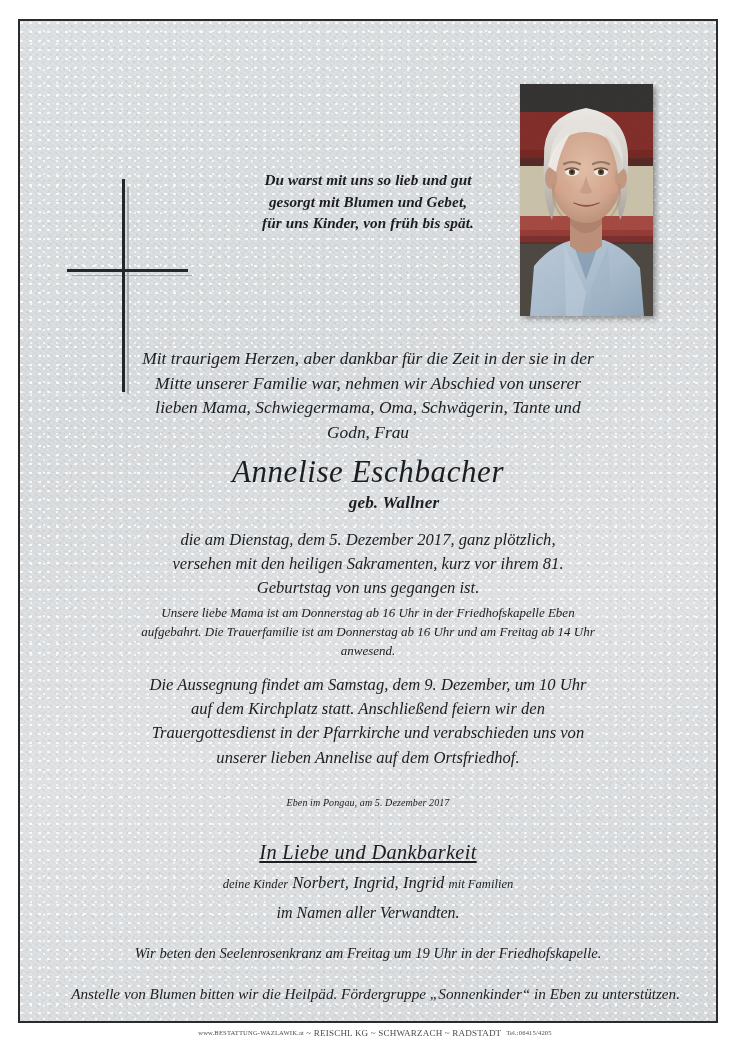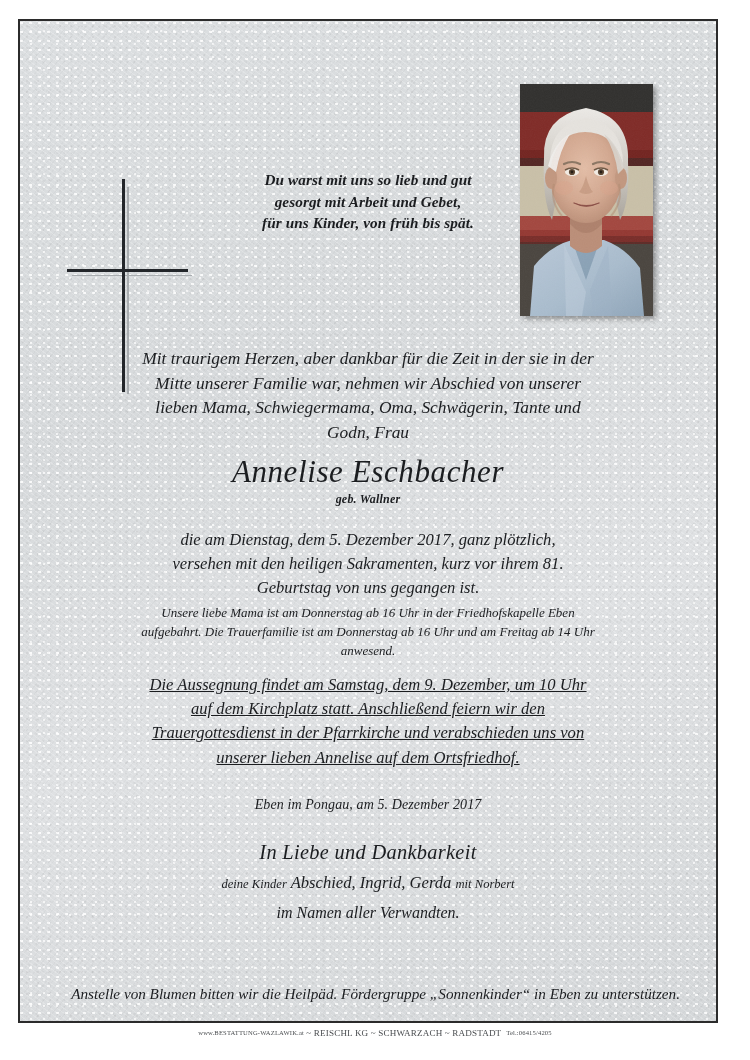--- a/index.html
+++ b/index.html
@@ -117,23 +117,24 @@
 
   #name {
     top: 434px;
     font-size: 31px;
     letter-spacing: 0.6px;
     line-height: 1.1;
   }
 
   #maiden {
     top: 471px;
-    font-size: 12px;
+    font-size: 17px;
     font-weight: 700;
     letter-spacing: 0.2px;
+    padding-left: 26px;
   }
 
   #death-info {
     top: 507px;
     font-size: 16.6px;
     line-height: 1.45;
     padding: 0 135px;
     box-sizing: border-box;
   }
 
@@ -144,33 +145,33 @@
     padding: 0 120px;
     box-sizing: border-box;
   }
 
   #ceremony {
     top: 652px;
     font-size: 16.6px;
     line-height: 1.46;
     padding: 0 120px;
     box-sizing: border-box;
-    text-decoration: underline;
   }
 
   #place-date {
     top: 775px;
-    font-size: 14px;
+    font-size: 10px;
     letter-spacing: 0.1px;
   }
 
   #love {
     top: 818px;
     font-size: 20.4px;
     letter-spacing: 0.3px;
+    text-decoration: underline;
   }
 
   #family {
     top: 851px;
     font-size: 16.6px;
   }
   #family .small { font-size: 12.6px; }
 
   #on-behalf {
     top: 881px;
@@ -302,47 +303,48 @@
           <ellipse cx="89" cy="104" rx="9" ry="7" fill="#d9a58c" opacity="0.45"></ellipse>
           <path d="M34 100 Q30 118 42 132" stroke="#b08970" stroke-width="2" fill="none" opacity="0.5"></path>
           <path d="M99 100 Q103 118 91 132" stroke="#b08970" stroke-width="2" fill="none" opacity="0.5"></path>
 
           <rect x="0" y="0" width="133" height="232" filter="url(#grainF)" fill="#ffffff" opacity="0.35"></rect>
         </svg>
       </div>
 
       <div class="txt" id="poem">
         <div>Du warst mit uns so lieb und gut</div>
-        <div>gesorgt mit Arbeit und Gebet,</div>
+        <div>gesorgt mit Blumen und Gebet,</div>
         <div>für uns Kinder, von früh bis spät.</div>
       </div>
 
       <div class="txt" id="intro">Mit traurigem Herzen, aber dankbar für die Zeit in der sie in der Mitte unserer Familie war, nehmen wir Abschied von unserer lieben Mama, Schwiegermama, Oma, Schwägerin, Tante und Godn, Frau</div>
 
       <div class="txt" id="name">Annelise Eschbacher</div>
       <div class="txt" id="maiden">geb. Wallner</div>
 
       <div class="txt" id="death-info">die am Dienstag, dem 5. Dezember 2017, ganz plötzlich, versehen mit den heiligen Sakramenten, kurz vor ihrem 81. Geburtstag von uns gegangen ist.</div>
 
       <div class="txt" id="laying-out">Unsere liebe Mama ist am Donnerstag ab 16 Uhr in der Friedhofskapelle Eben aufgebahrt. Die Trauerfamilie ist am Donnerstag ab 16 Uhr und am Freitag ab 14 Uhr anwesend.</div>
 
       <div class="txt" id="ceremony">Die Aussegnung findet am Samstag, dem 9. Dezember, um 10 Uhr auf dem Kirchplatz statt. Anschließend feiern wir den Trauergottesdienst in der Pfarrkirche und verabschieden uns von unserer lieben Annelise auf dem Ortsfriedhof.</div>
 
       <div class="txt" id="place-date">Eben im Pongau, am 5. Dezember 2017</div>
 
       <div class="txt" id="love">In Liebe und Dankbarkeit</div>
 
       <div class="txt" id="family">
         <span class="small">deine Kinder</span>
-        <span>Abschied, Ingrid, Gerda</span>
-        <span class="small">mit Norbert</span>
+        <span>Norbert, Ingrid, Ingrid</span>
+        <span class="small">mit Familien</span>
       </div>
 
       <div class="txt" id="on-behalf">im Namen aller Verwandten.</div>
 
+      <div class="txt" id="rosary">Wir beten den Seelenrosenkranz am Freitag um 19 Uhr in der Friedhofskapelle.</div>
 
       <div class="txt" id="donation">
         <div>Anstelle von Blumen bitten wir die Heilpäd. Fördergruppe „Sonnenkinder“ in Eben zu unterstützen.</div>
       </div>
 
     </div>
   </div>
 
   <div id="imprint">
     <span class="tiny">www.BESTATTUNG-WAZLAWIK</span><span class="tiny">.at</span><span> ~ </span><span>REISCHL KG</span><span> ~ </span><span>SCHWARZACH</span><span> ~ </span><span>RADSTADT</span>&nbsp;&nbsp;<span class="tiny">Tel.:</span><span class="tiny">06415/4205</span>

